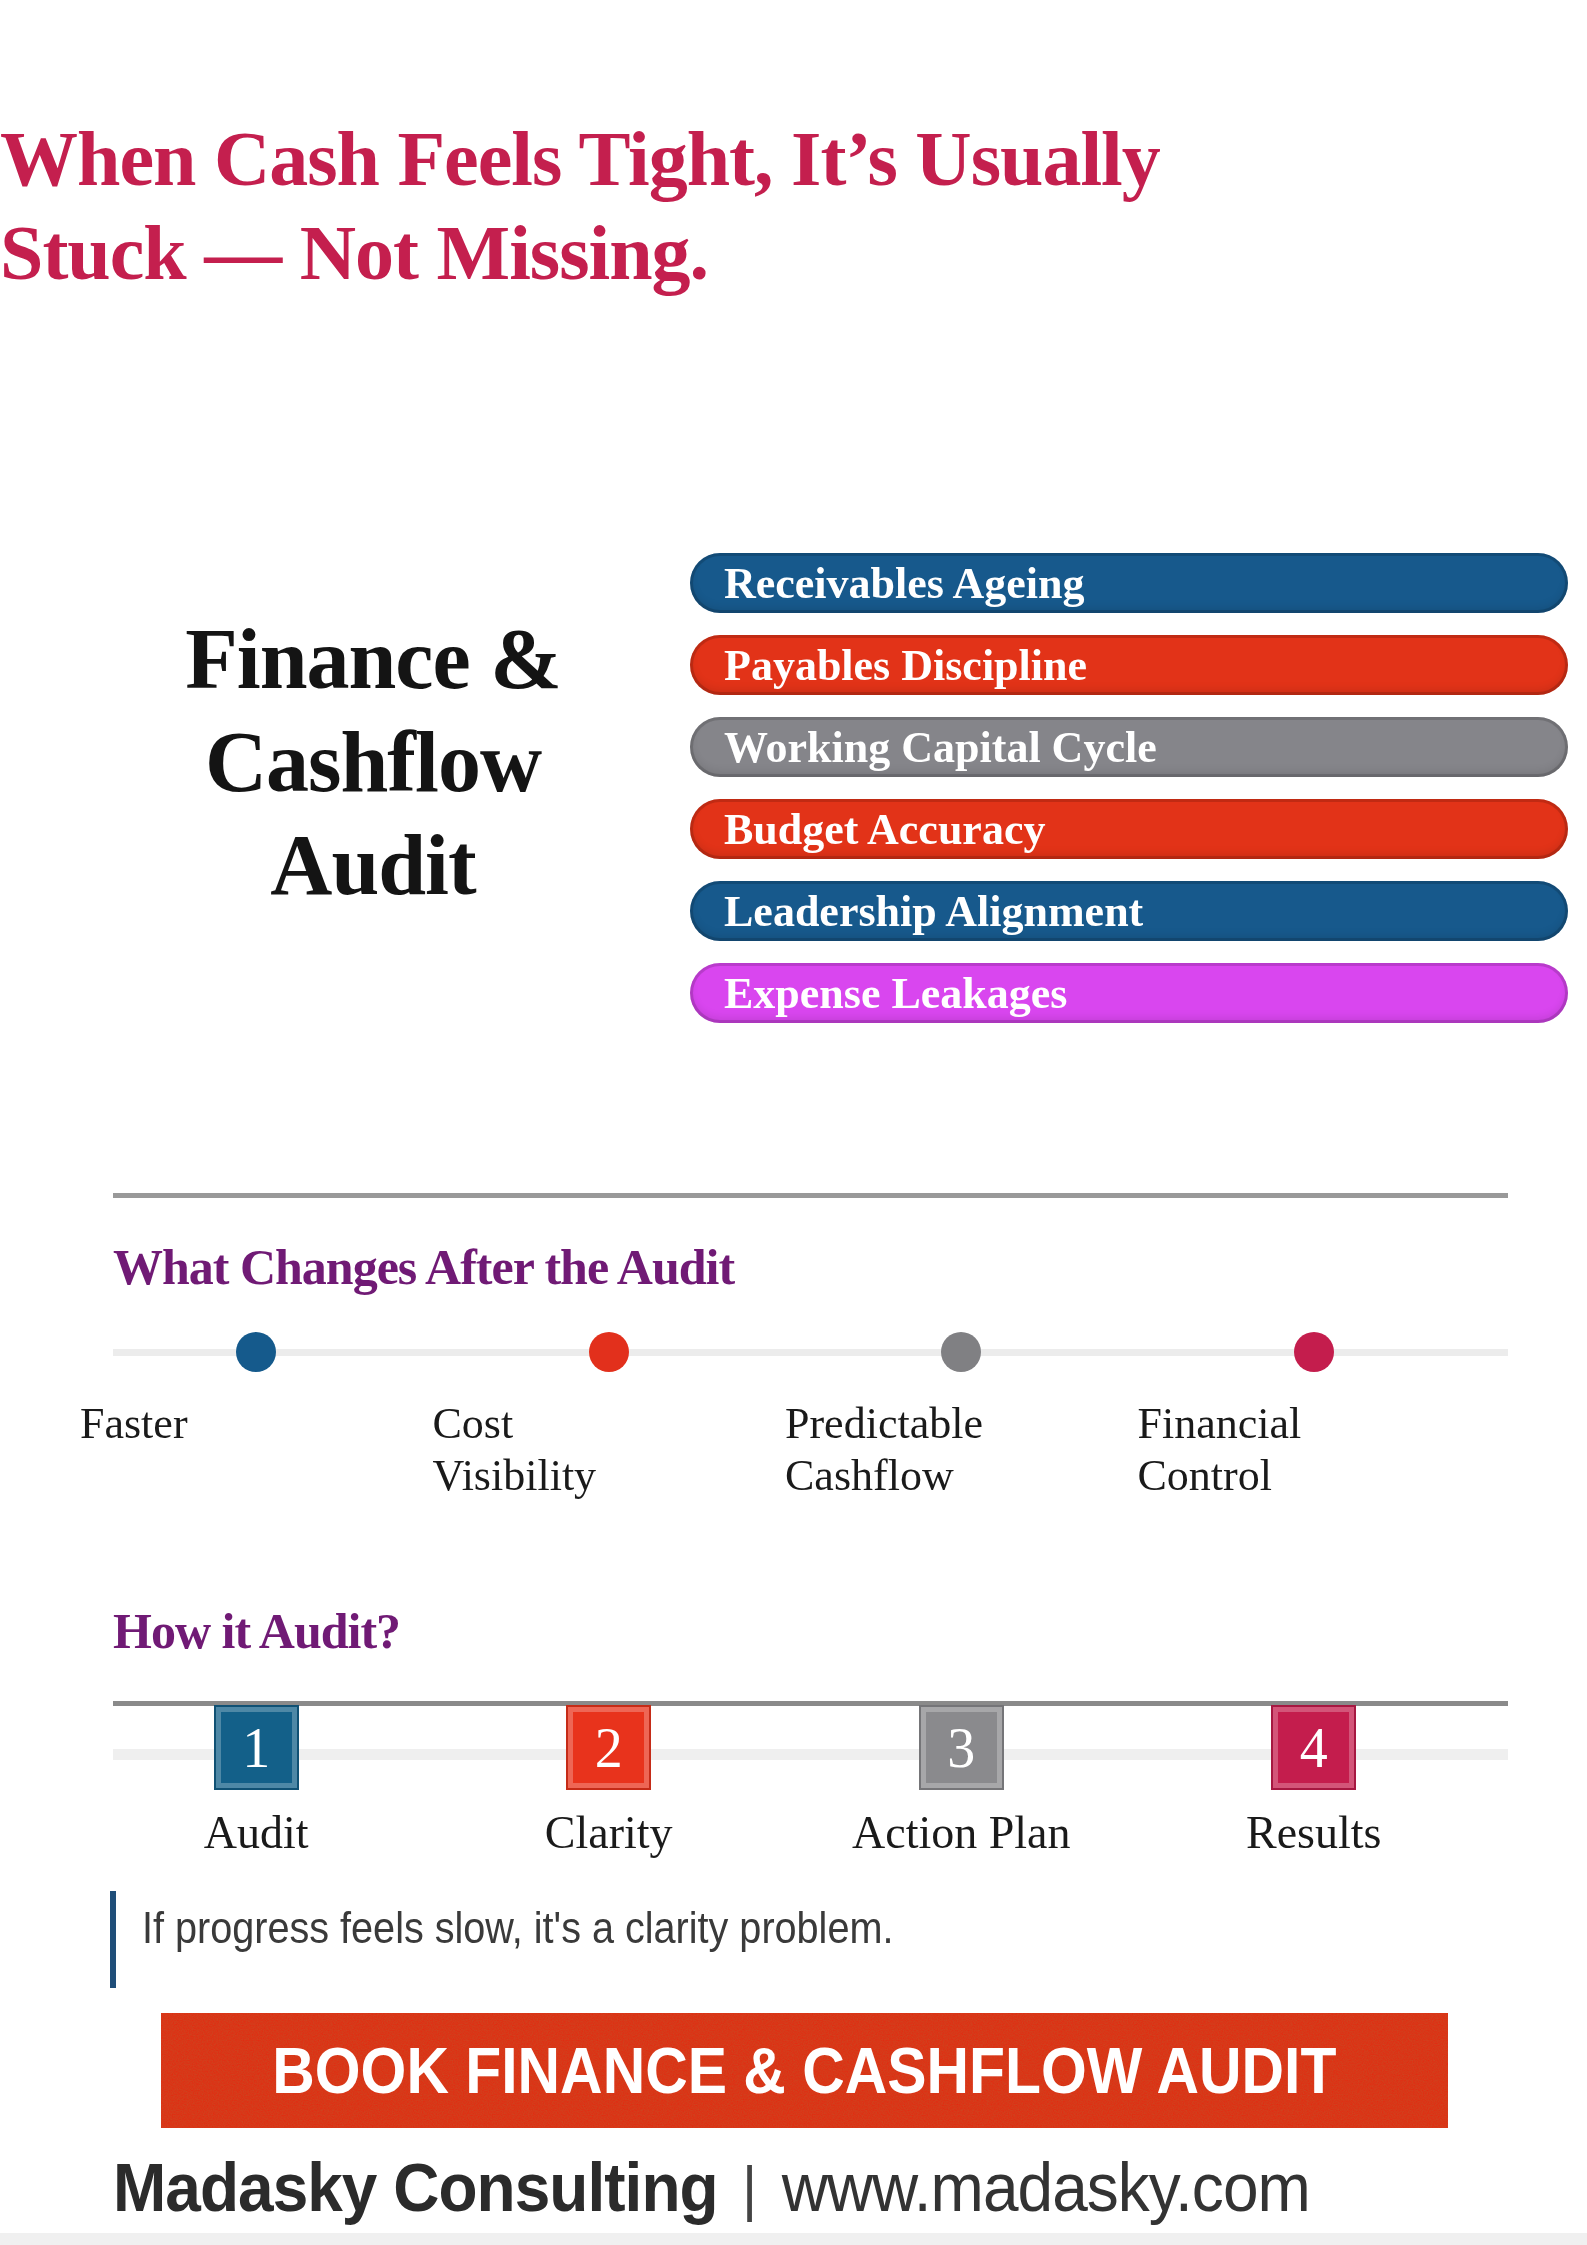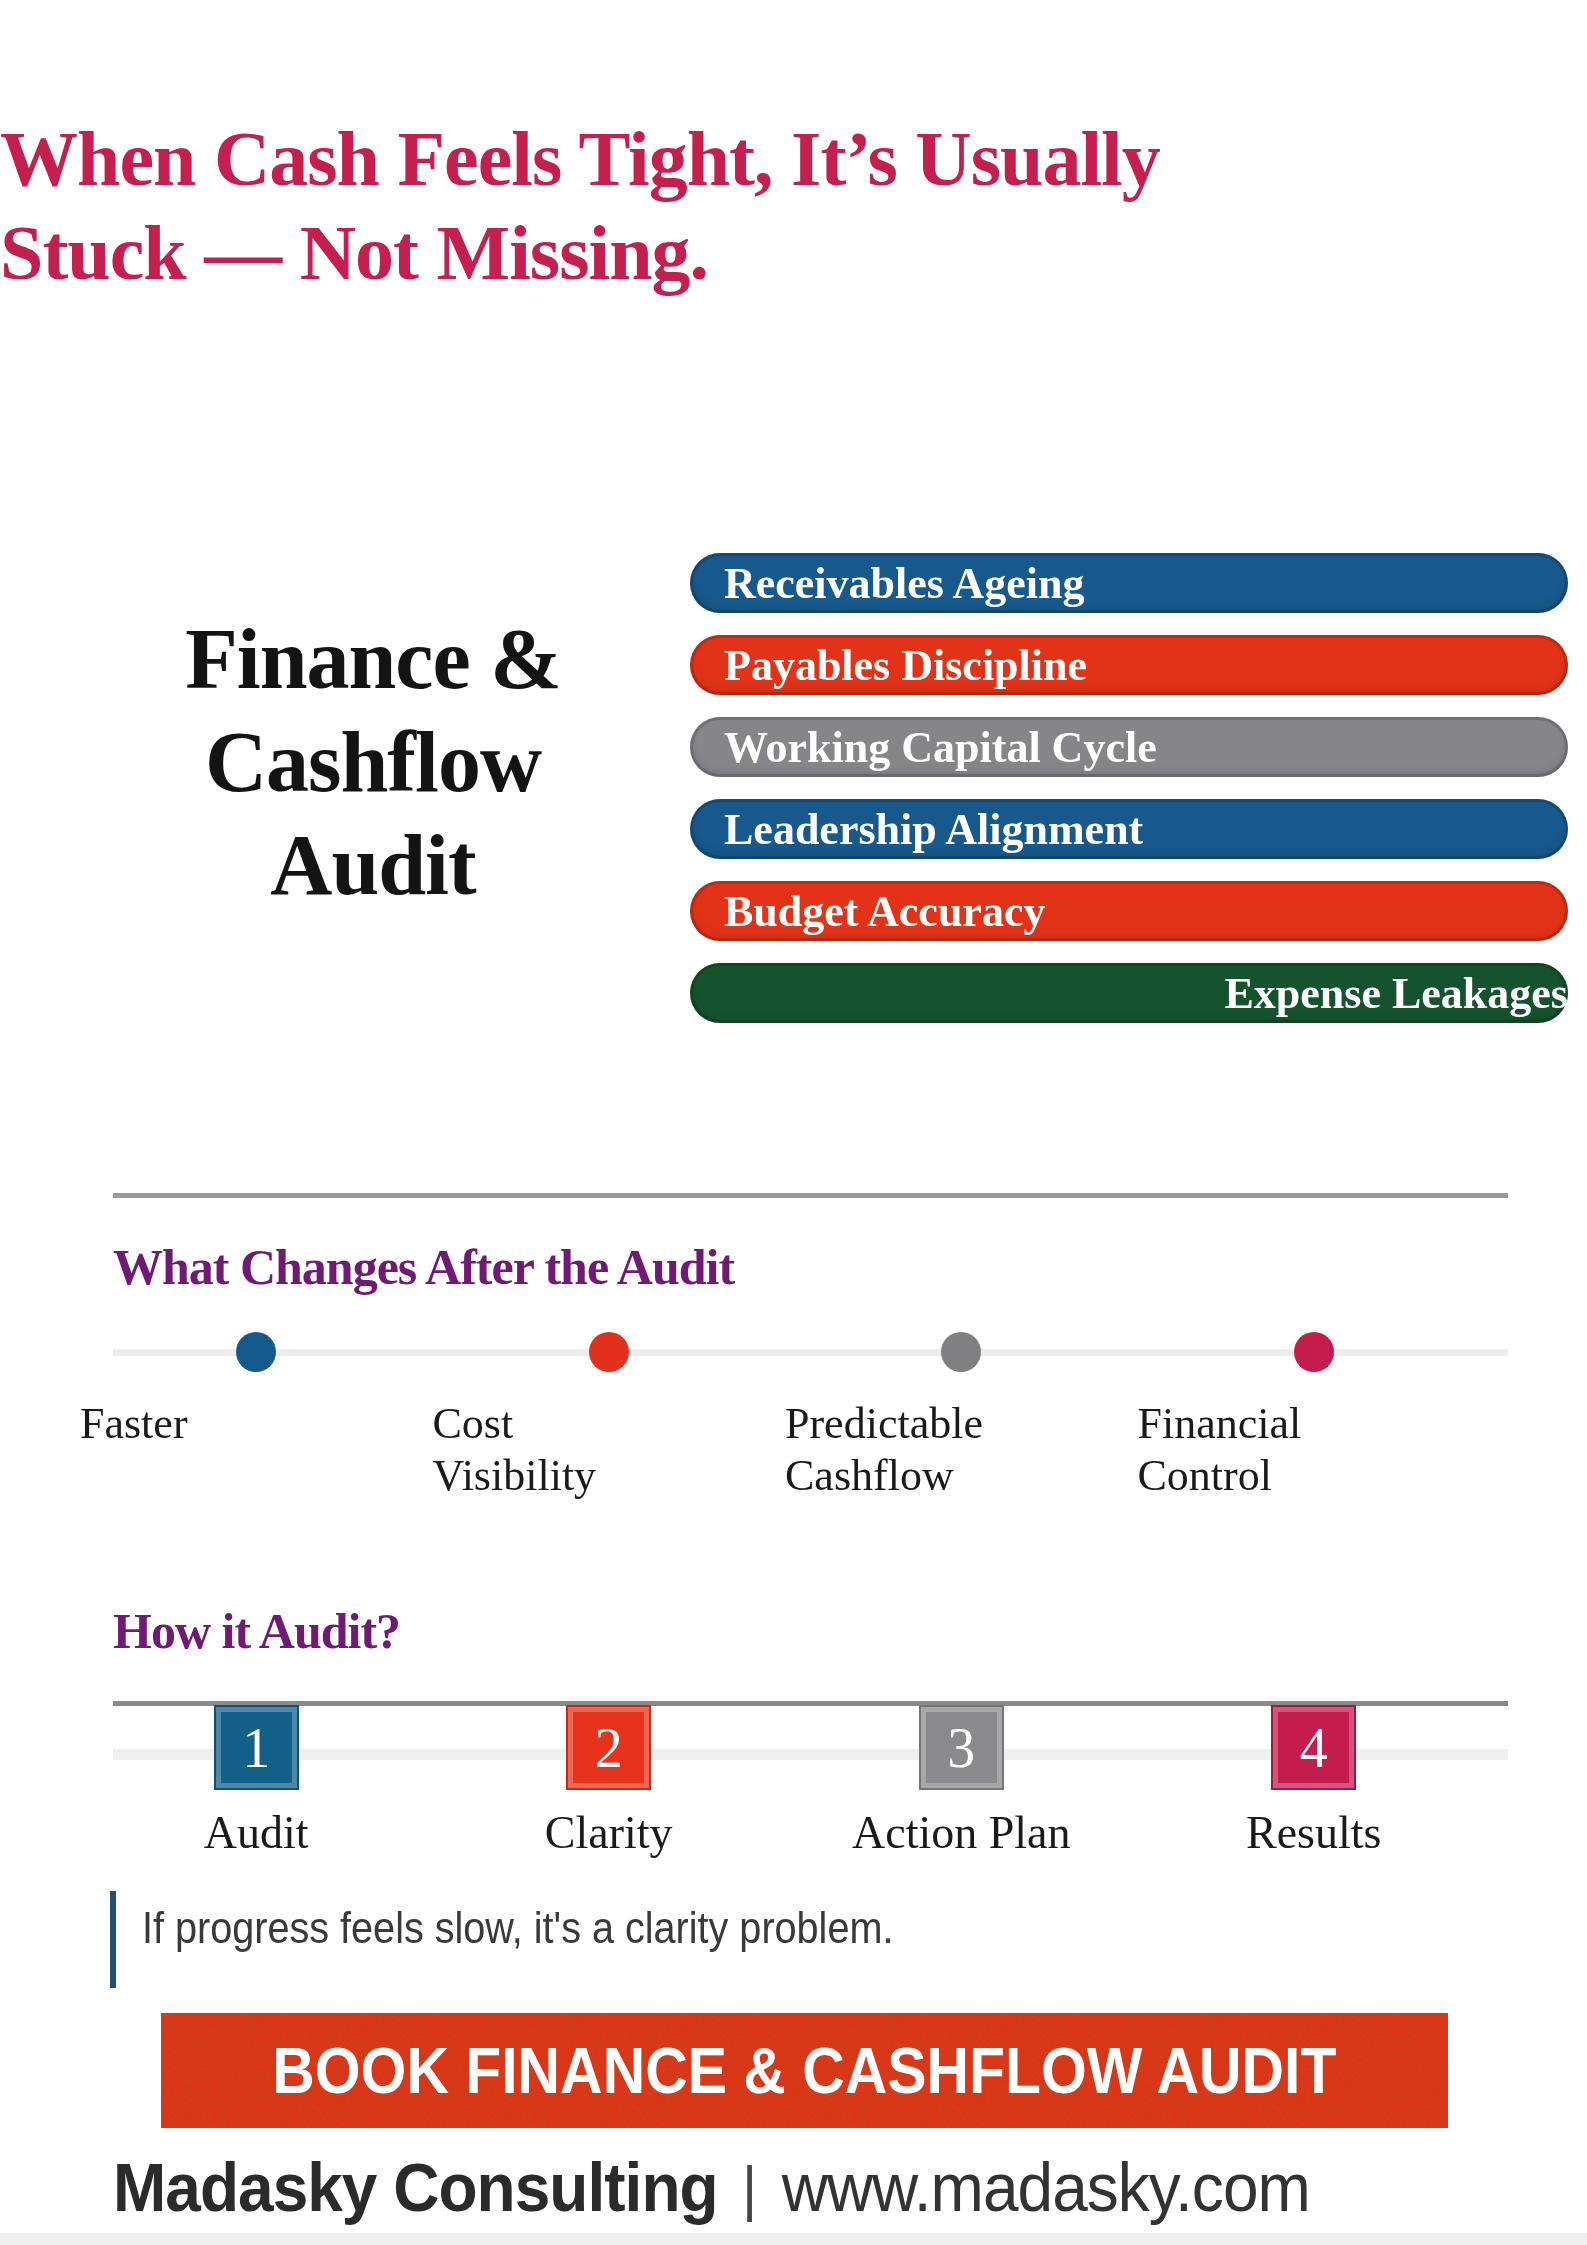--- a/index.html
+++ b/index.html
@@ -89,27 +89,27 @@
   <div class="pills">
     <div class="pill" style="background-color: rgb(23, 89, 140);">
       <span>Receivables Ageing</span>
     </div>
     <div class="pill" style="background-color: rgb(226, 51, 24);">
       <span>Payables Discipline</span>
     </div>
     <div class="pill" style="background-color: rgb(133, 133, 138);">
       <span>Working Capital Cycle</span>
     </div>
+    <div class="pill" style="background-color: rgb(226, 51, 24);">
+      <span>Budget Accuracy</span>
+    </div>
     <div class="pill" style="background-color: rgb(23, 89, 140);">
       <span>Leadership Alignment</span>
     </div>
-    <div class="pill" style="background-color: rgb(226, 51, 24);">
-      <span>Budget Accuracy</span>
-    </div>
-    <div class="pill" style="background-color: #14532d; justify-content: flex-end;">
+    <div class="pill" style="background-color: #d946ef;">
       <span>Expense Leakages</span>
     </div>
   </div>
 
   <div class="divider"></div>
 
   <div class="sec-heading changes">What Changes After the Audit</div>
   <div class="tl-line"></div>
   <div class="row4 dots-row">
     <div class="cell">

